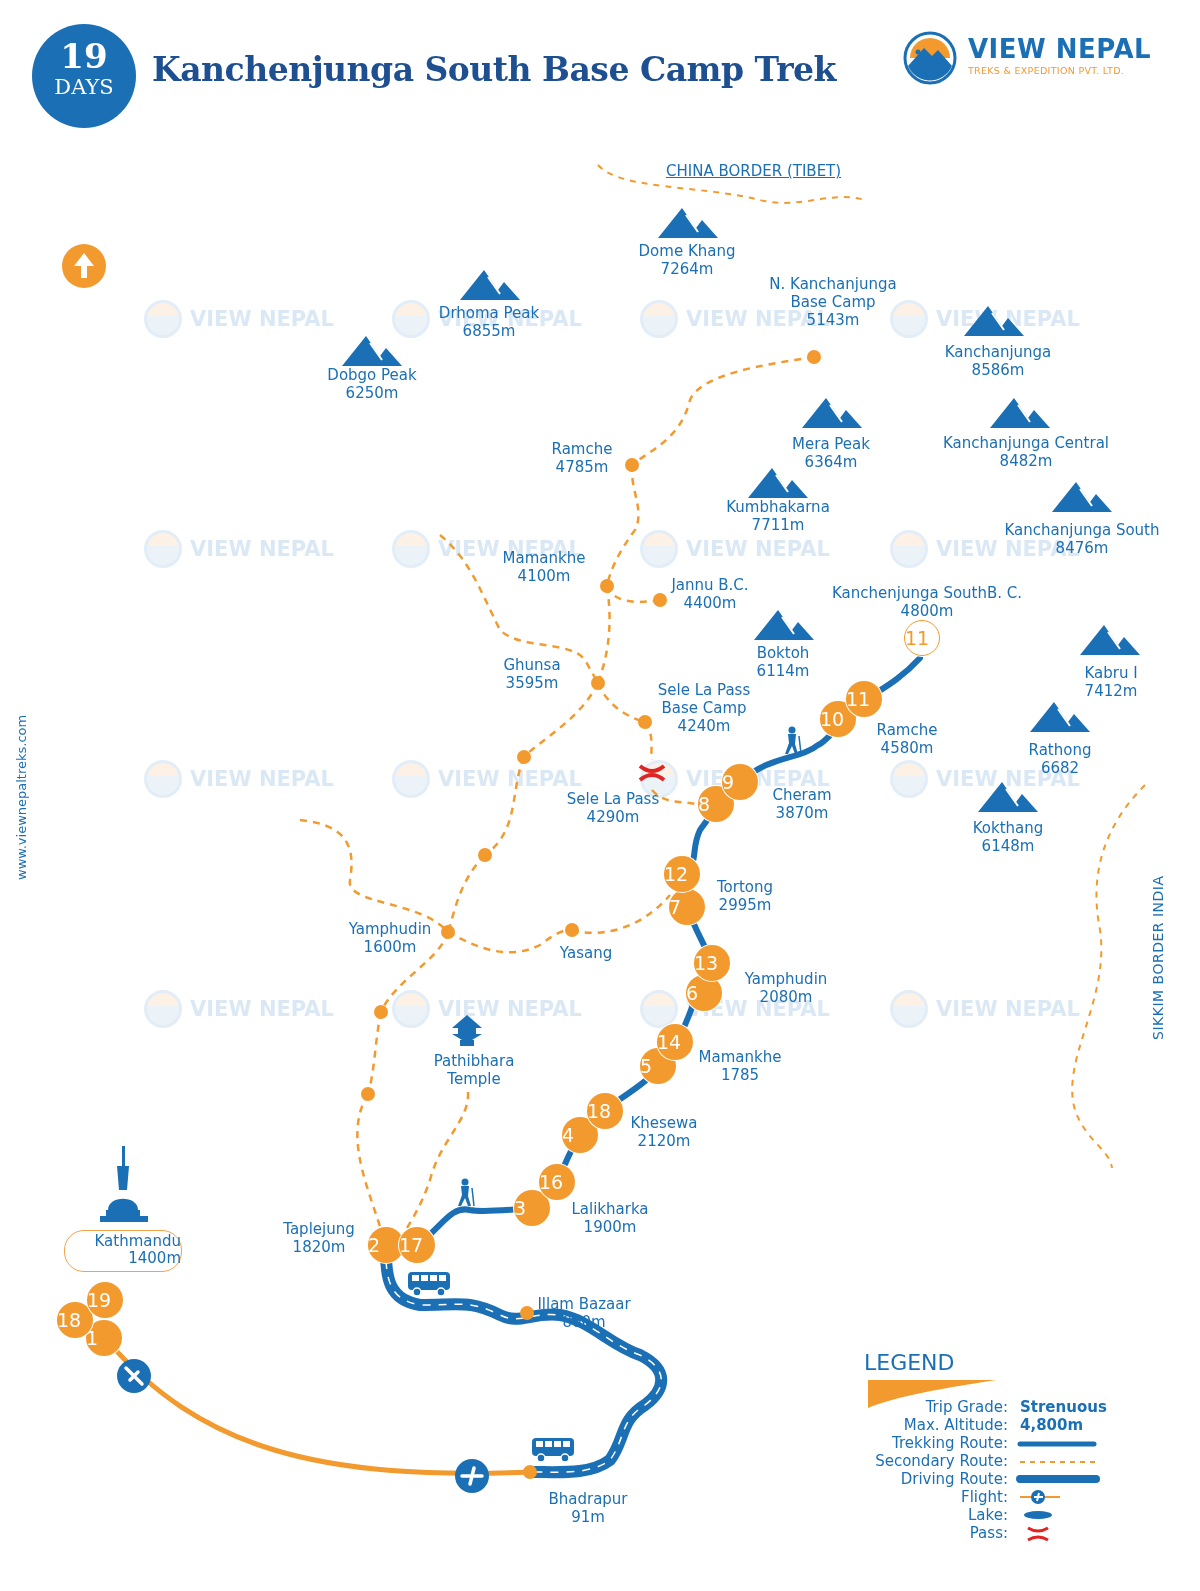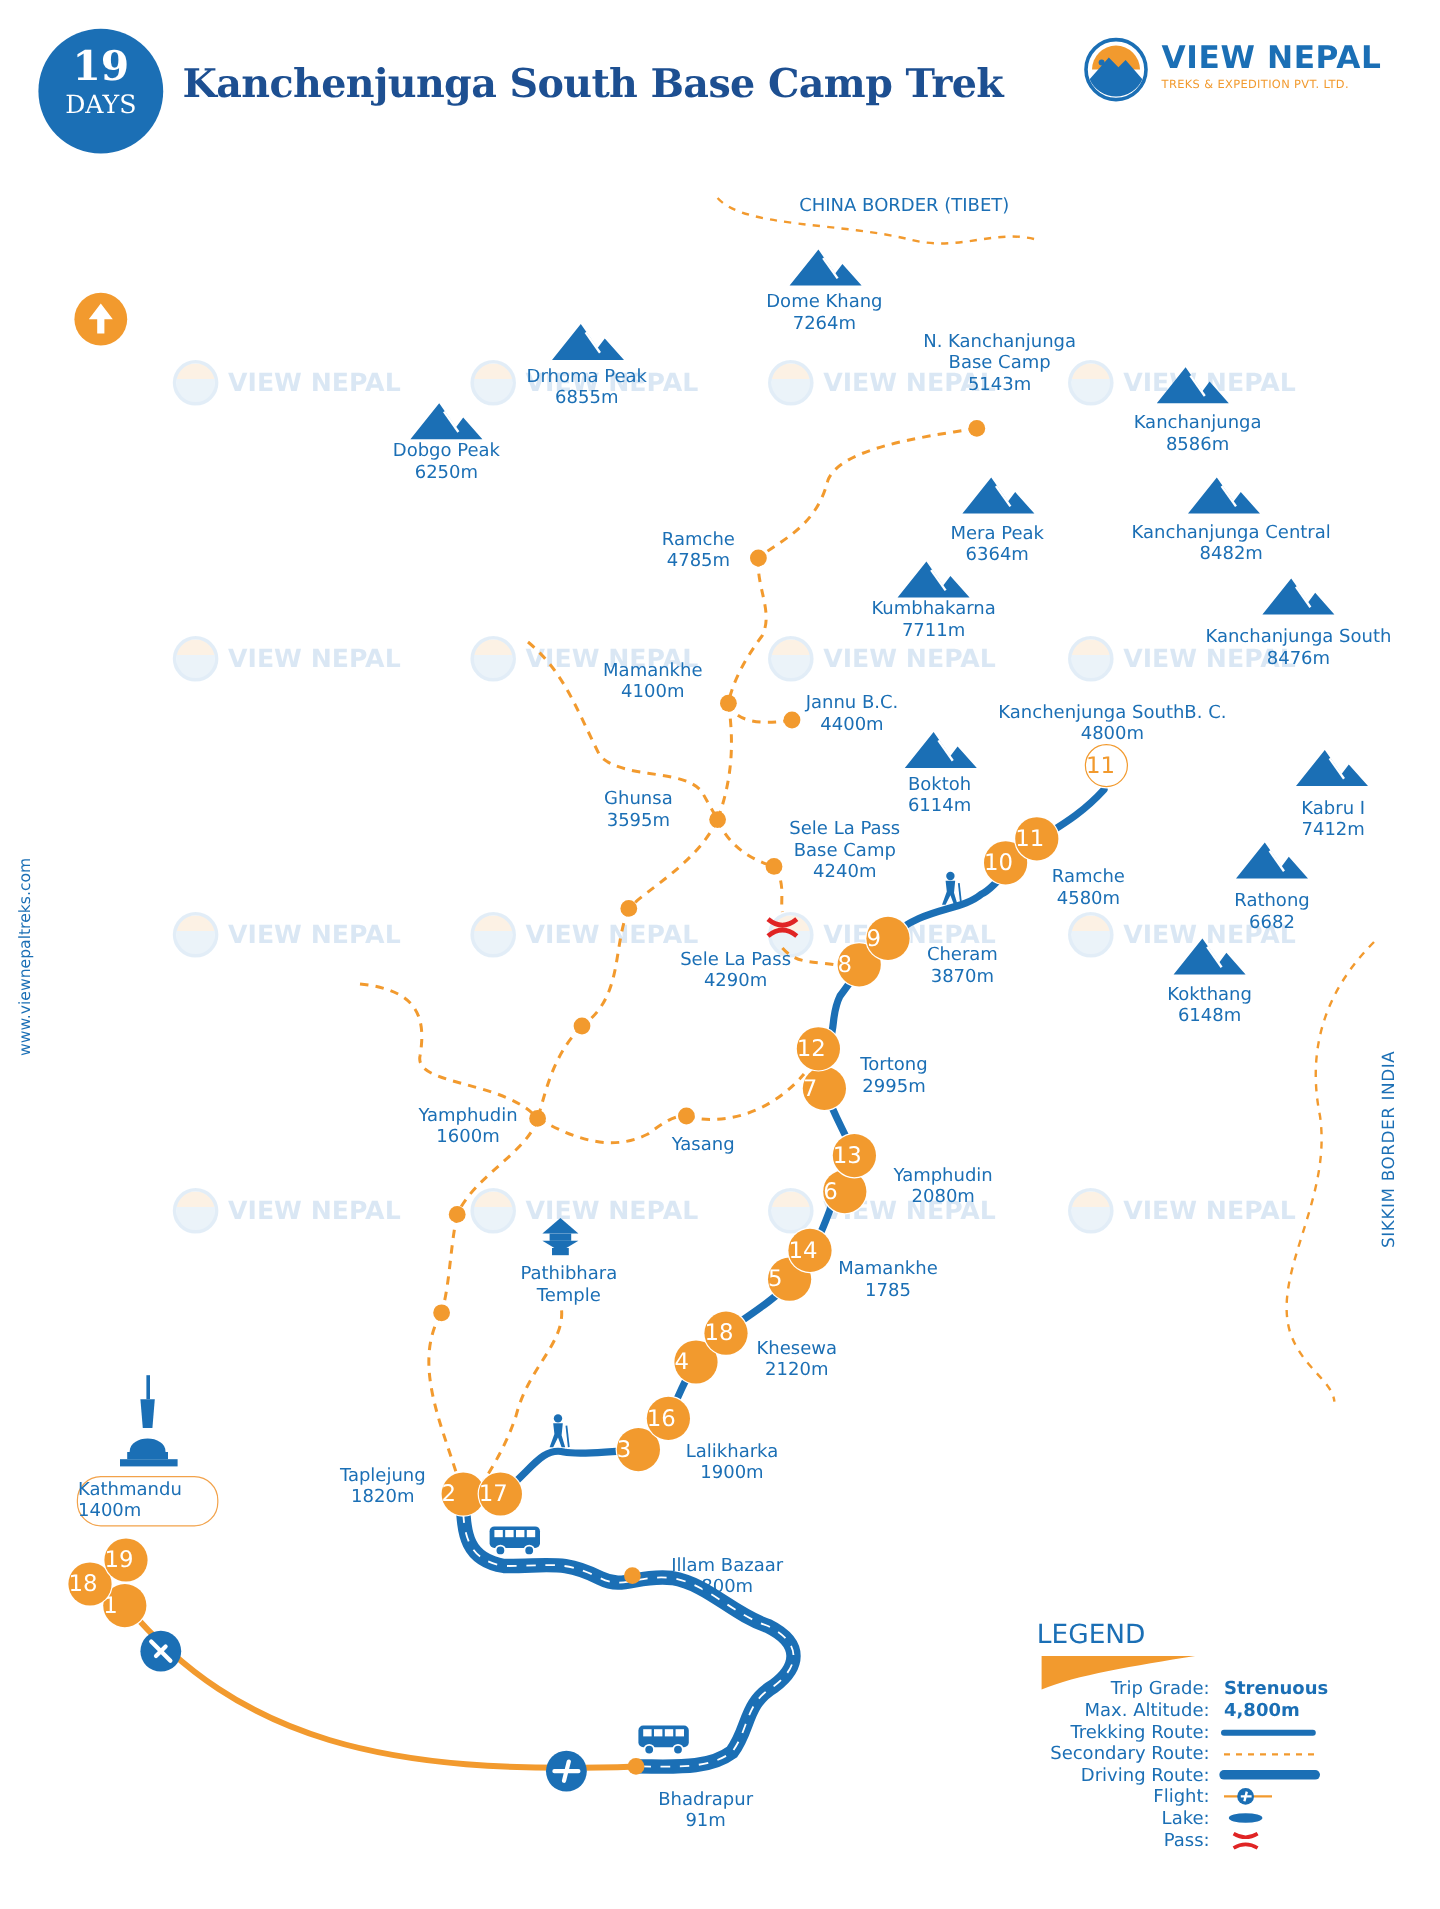--- a/index.html
+++ b/index.html
@@ -17,26 +17,26 @@
   .logo-name { position: absolute; left: 66px; top: 6px; font-size: 26px; font-weight: bold; color: #1b6fb5; white-space: nowrap; letter-spacing: 0.5px; }
   .logo-sub { position: absolute; left: 66px; top: 37px; font-size: 9.5px; color: #f29a2e; white-space: nowrap; letter-spacing: 0.3px; }
   svg.map { position: absolute; left: 0; top: 0; }
   .lbl { position: absolute; text-align: center; font-size: 15px; line-height: 18px; color: #1b6fb5; white-space: nowrap; transform: translateX(-50%); }
   .marker { position: absolute; width: 36px; height: 36px; border-radius: 50%; background: #f29a2e;
             color: #fff; font-size: 19px; line-height: 36px; text-align: left;
             transform: translate(-50%, -50%); box-shadow: 0 0 0 1px #fff; }
   .marker.outline { background: #fff; color: #f29a2e; border: 1.5px solid #f29a2e; width: 34px; height: 34px; line-height: 34px; }
   .url { left: 14px; top: 880px; transform: rotate(-90deg); transform-origin: left top; font-size: 13px; color: #1b6fb5; white-space: nowrap; }
   .sikkim { left: 1150px; top: 1040px; transform: rotate(-90deg); transform-origin: left top; font-size: 14px; color: #1b6fb5; white-space: nowrap; letter-spacing: 0.5px; }
-  .china { left: 666px; top: 162px; font-size: 15px; color: #1b6fb5; white-space: nowrap; }
+  .china { left: 666px; top: 162px; font-size: 15px; color: #1b6fb5; white-space: nowrap; text-decoration: underline; }
   .watermark { position: absolute; opacity: 0.22; white-space: nowrap; }
   .wm-circ { display: inline-block; width: 38px; height: 38px; border-radius: 50%; border: 3px solid #7fb2de; vertical-align: middle; box-sizing: border-box;
              background: linear-gradient(#f6c38a 0 40%, #a9cbe8 40% 100%); }
   .wm-text { display: inline-block; vertical-align: middle; font-size: 21px; font-weight: bold; color: #5a96cf; margin-left: 8px; }
-  .kath-box { left: 64px; top: 1230px; width: 116px; height: 38px; border: 1.5px solid #f2a24a; border-radius: 20px; text-align: left; font-size: 15px; line-height: 17px; padding-top: 2px; }
+  .kath-box { left: 64px; top: 1230px; width: 116px; height: 38px; border: 1.5px solid #f2a24a; border-radius: 20px; text-align: right; font-size: 15px; line-height: 17px; padding-top: 2px; }
   .legend-title { left: 864px; top: 1350px; font-size: 22px; font-weight: normal; color: #1b6fb5; }
   .legend-row { position: absolute; right: 192px; font-size: 15px; line-height: 18px; color: #1b6fb5; text-align: right; white-space: nowrap; }
   .legend-val { position: absolute; left: 1020px; font-size: 15px; line-height: 18px; font-weight: bold; color: #1b6fb5; white-space: nowrap; }
   .north { left: 62px; top: 244px; width: 44px; height: 44px; border-radius: 50%; background: #f29a2e; }
 </style>
 </head>
 <body>
 
 <div class="abs days-badge">
   <span class="days-num">19</span>
@@ -235,21 +235,21 @@
 <div class="lbl" style="left:802px;top:786px"><span>Cheram</span><br><span>3870m</span></div>
 <div class="lbl" style="left:745px;top:878px"><span>Tortong</span><br><span>2995m</span></div>
 <div class="lbl" style="left:390px;top:920px"><span>Yamphudin</span><br><span>1600m</span></div>
 <div class="lbl" style="left:586px;top:944px"><span>Yasang</span></div>
 <div class="lbl" style="left:786px;top:970px"><span>Yamphudin</span><br><span>2080m</span></div>
 <div class="lbl" style="left:474px;top:1052px"><span>Pathibhara</span><br><span>Temple</span></div>
 <div class="lbl" style="left:740px;top:1048px"><span>Mamankhe</span><br><span>1785</span></div>
 <div class="lbl" style="left:664px;top:1114px"><span>Khesewa</span><br><span>2120m</span></div>
 <div class="lbl" style="left:610px;top:1200px"><span>Lalikharka</span><br><span>1900m</span></div>
 <div class="lbl" style="left:319px;top:1220px"><span>Taplejung</span><br><span>1820m</span></div>
-<div class="lbl" style="left:606px;top:1295px"><span>Illam Bazaar</span><br><span>800m</span></div>
+<div class="lbl" style="left:584px;top:1295px"><span>Illam Bazaar</span><br><span>800m</span></div>
 <div class="lbl" style="left:588px;top:1490px"><span>Bhadrapur</span><br><span>91m</span></div>
 <div class="abs kath-box"><span>Kathmandu</span><br><span>1400m</span></div>
 
 <div class="marker" style="left:104px;top:1338px">1</div>
 <div class="marker" style="left:386px;top:1245px">2</div>
 <div class="marker" style="left:532px;top:1208px">3</div>
 <div class="marker" style="left:580px;top:1135px">4</div>
 <div class="marker" style="left:658px;top:1066px">5</div>
 <div class="marker" style="left:704px;top:993px">6</div>
 <div class="marker" style="left:687px;top:907px">7</div>

